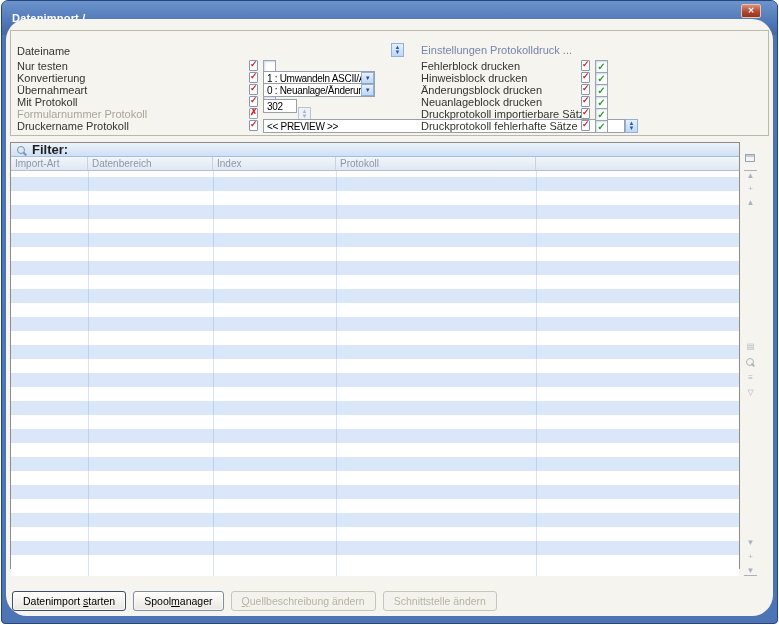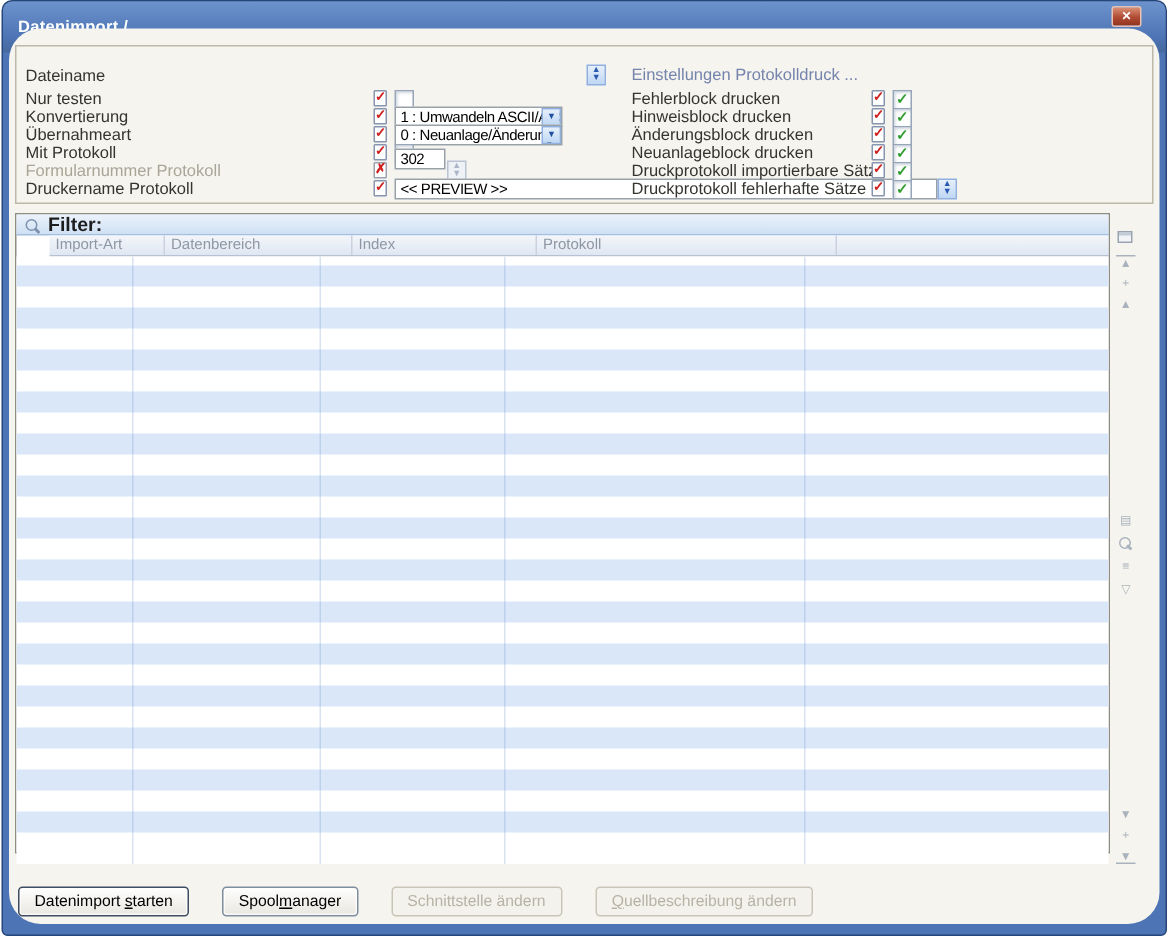--- a/index.html
+++ b/index.html
@@ -104,21 +104,20 @@
   .filterlabel { font-size:13px; font-weight:bold; color:#1e1e1e; }
   .mag { width:6px; height:6px; border:1.5px solid #7d92ae; border-radius:50%; position:relative; }
   .mag::after {
     content:""; position:absolute; width:4px; height:1.5px; background:#7d92ae;
     transform:rotate(45deg); left:5px; top:6px;
   }
   .thead {
     height:13px; display:flex;
     background:linear-gradient(#f3f6fa,#dfe7f2);
     border-bottom:1px solid #b6c2d2;
-    margin-left:22px;
   }
   .th {
     font-size:10px; color:#8e97a4; padding-left:4px;
     border-right:1px solid #c9d2de; box-sizing:border-box;
     display:flex; align-items:center; overflow:hidden; white-space:nowrap;
   }
   .th:nth-child(1){ width:77px; }
   .th:nth-child(2){ width:125px; }
   .th:nth-child(3){ width:123px; }
   .th:nth-child(4){ width:200px; }
@@ -143,21 +142,21 @@
   }
   .topline { border-top:1px solid #a9b3be; }
   .botline { border-bottom:1px solid #a9b3be; }
   .smag { position:absolute; left:3px; width:6px; height:6px; border:1.5px solid #a9b3be; border-radius:50%; }
   .smag::after {
     content:""; position:absolute; width:4px; height:1.5px; background:#a9b3be;
     transform:rotate(45deg); left:4px; top:5px;
   }
 
   
-  .btnrow { position:absolute; left:6px; top:572px; display:flex; gap:22px;align-items:center; }
+  .btnrow { position:absolute; left:6px; top:572px; display:flex; gap:7px;align-items:center; }
   .xpbtn {
     height:20px; padding:0 10px; font-size:10.5px;
     font-family:"Liberation Sans", sans-serif; color:#000;
     background:linear-gradient(#fefefe,#e9e7e0);
     border:1px solid #7f8da0; border-radius:3px;
     box-shadow: inset 0 0 0 1px rgba(255,255,255,.7);
   }
   .xpbtn.default { border-color:#3e4d63; }
   .xpbtn:disabled {
     color:#b7b3a6; border-color:#c9c5b8; background:#f4f2ec; box-shadow:none;
@@ -305,17 +304,17 @@
       <span class="sicon" style="top:246px">▽</span>
 
       <span class="sicon" style="top:396px">▼</span>
       <span class="sicon" style="top:410px">+</span>
       <span class="sicon botline" style="top:424px">▼</span>
     </div>
 
     <div class="btnrow" id="btnrow">
         <button class="xpbtn default">Datenimport <u>s</u>tarten</button>
         <button class="xpbtn">Spool<u>m</u>anager</button>
+        <button class="xpbtn" disabled=""><u>Q</u>uellbeschreibung ändern</button>
         <button class="xpbtn" disabled="">Schnittstelle ändern</button>
-        <button class="xpbtn" disabled=""><u>Q</u>uellbeschreibung ändern</button>
       </div>
   </div>
 </div>
 
 </body></html>

